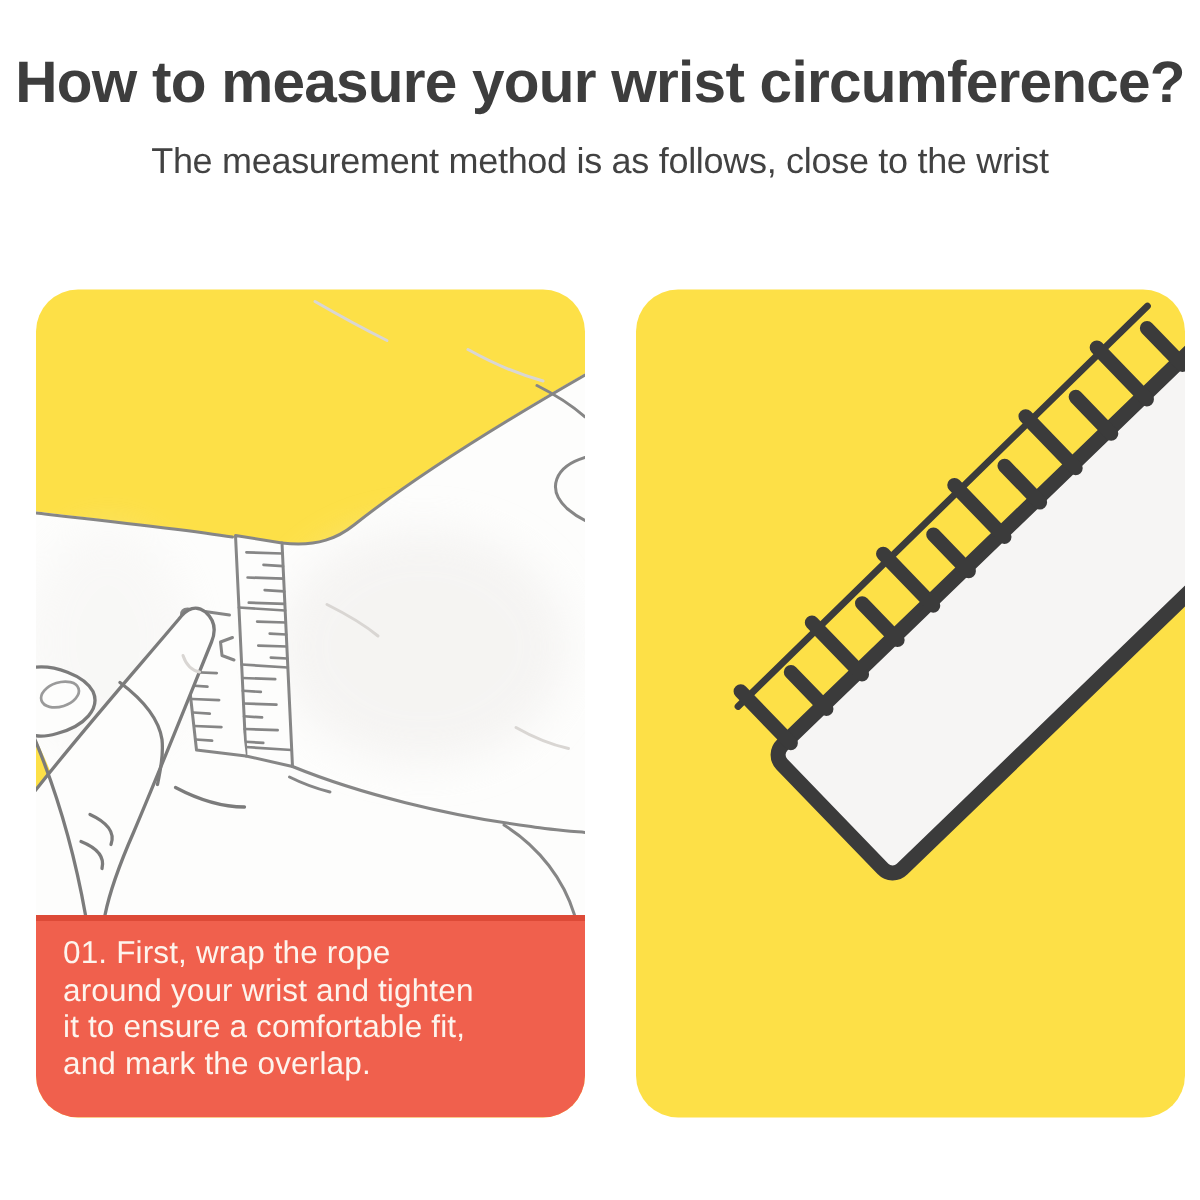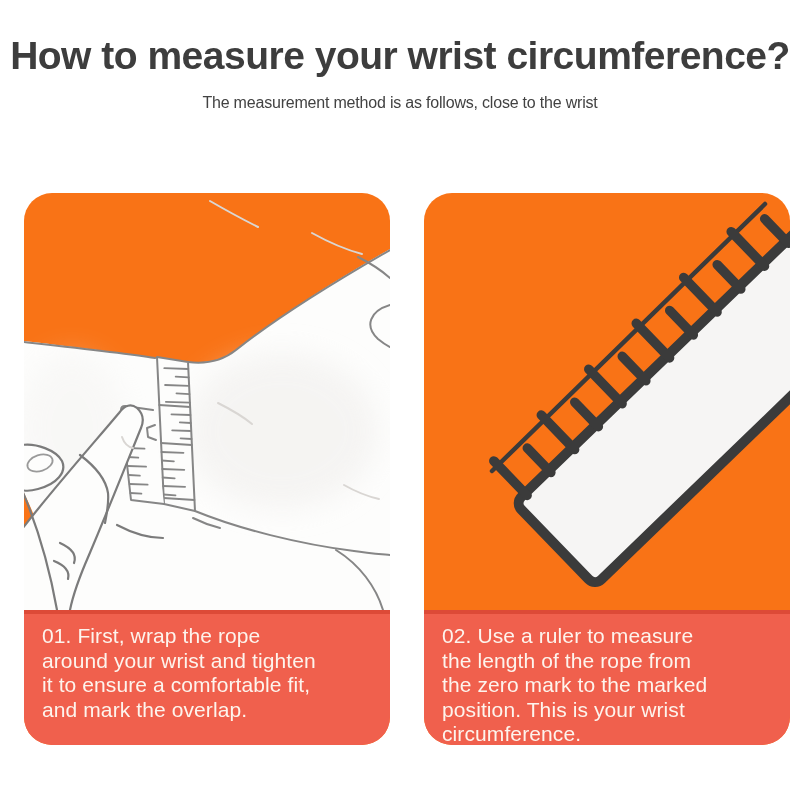--- a/index.html
+++ b/index.html
@@ -10,31 +10,31 @@
   }
   .title{
     margin:34px 10px 0;
     text-align:center;
     font-size:39px;font-weight:700;letter-spacing:-0.5px;
     color:#3d3d3d;
   }
   .subtitle{
     margin:16px 10px 0;
     text-align:center;
-    font-size:16px;font-weight:400;letter-spacing:-0.2px;
+    font-size:24px;font-weight:400;letter-spacing:-0.2px;
     color:#424242;
   }
   .cards{
     position:absolute;top:193px;left:24px;width:766px;height:552px;
     display:flex;gap:34px;
   }
   .card{
     position:relative;width:366px;height:552px;
     border-radius:28px;overflow:hidden;
-    background:#f97316;
+    background:#fde047;
   }
   .illus{
     position:absolute;top:0;left:0;width:366px;height:417px;
   }
   .illus svg{display:block;width:100%;height:100%;}
   .caption{
     position:absolute;left:0;bottom:0;width:366px;height:135px;
     box-sizing:border-box;
     background:var(--accent,#f0604d);
     border-top:4px solid var(--accent-dark,#dd4a37);
@@ -162,20 +162,15 @@
               <line x1="245" y1="3" x2="245" y2="-31" class="dark" stroke-width="9.5" stroke-linecap="round"></line>
               <line x1="278" y1="3" x2="278" y2="-45" class="dark" stroke-width="9.5" stroke-linecap="round"></line>
               <line x1="311" y1="3" x2="311" y2="-31" class="dark" stroke-width="9.5" stroke-linecap="round"></line>
               <line x1="344" y1="3" x2="344" y2="-45" class="dark" stroke-width="9.5" stroke-linecap="round"></line>
               <line x1="377" y1="3" x2="377" y2="-31" class="dark" stroke-width="9.5" stroke-linecap="round"></line>
               <line x1="410" y1="3" x2="410" y2="-45" class="dark" stroke-width="9.5" stroke-linecap="round"></line>
             </g>
         </g>
       </svg>
     </div>
-    <div class="caption">02. Use a ruler to measure
-the length of the rope from
-the zero mark to the marked
-position. This is your wrist
-circumference.</div>
   </section>
 
 </div>
 
 </body></html>

